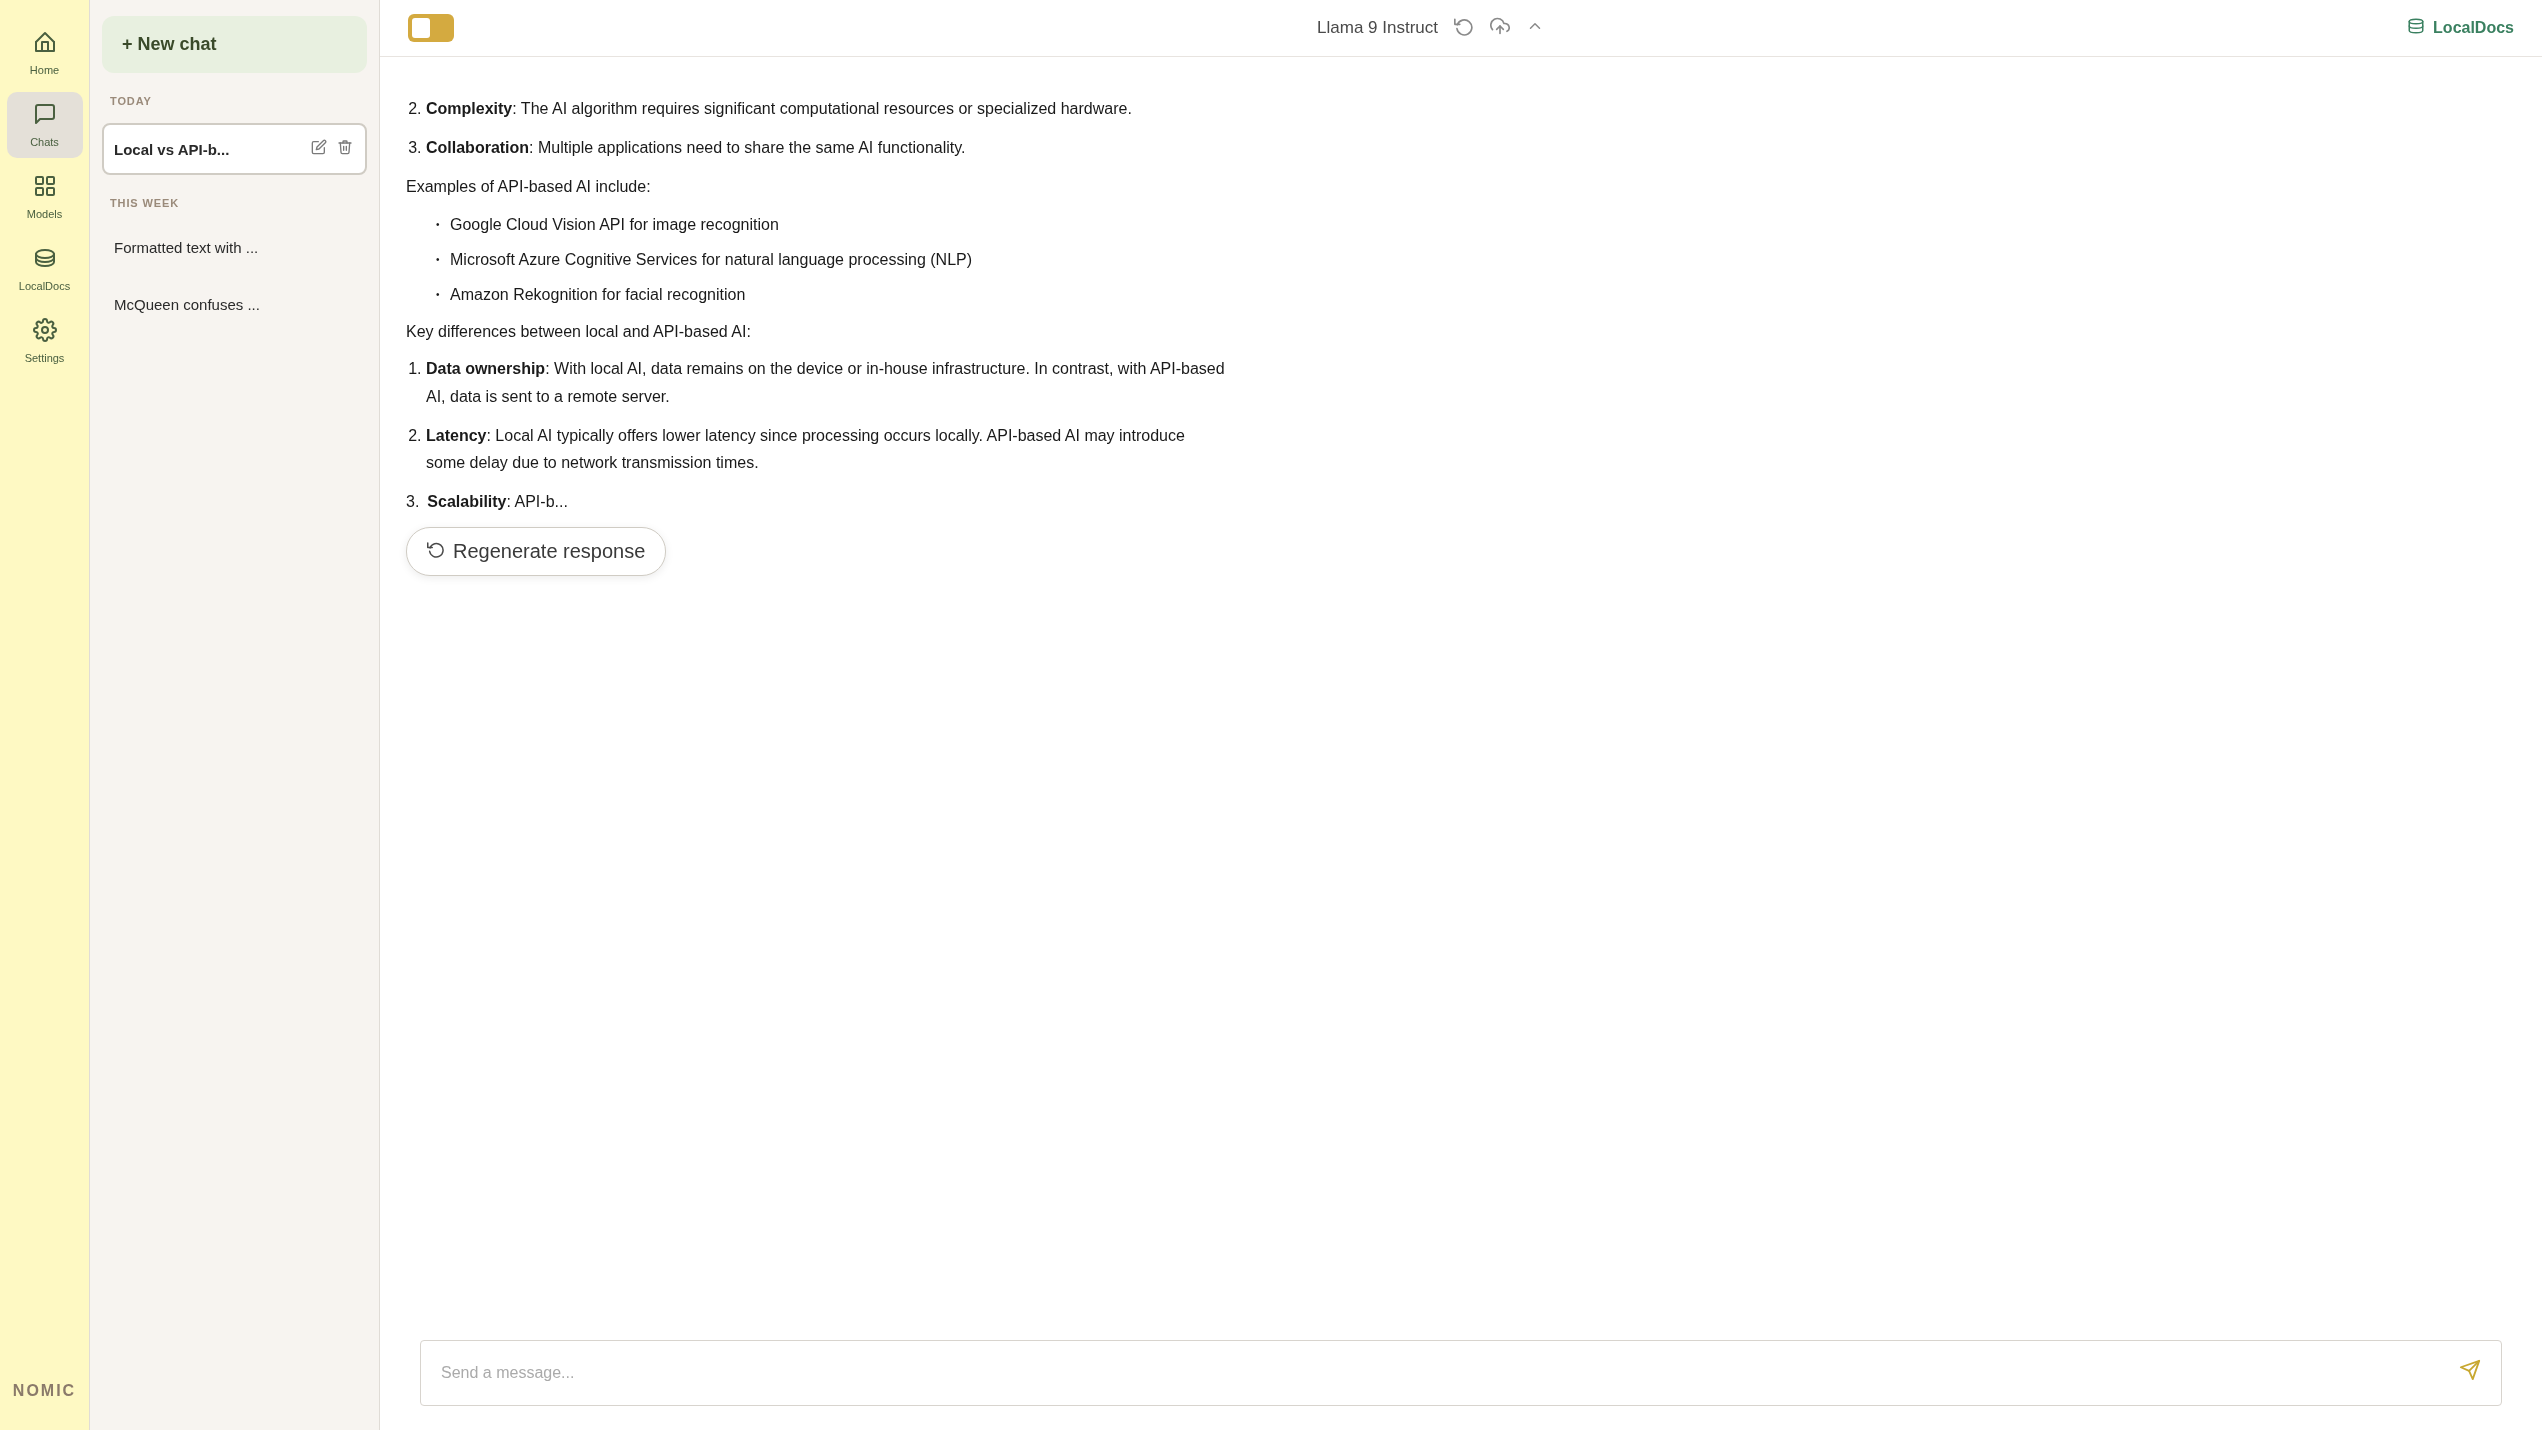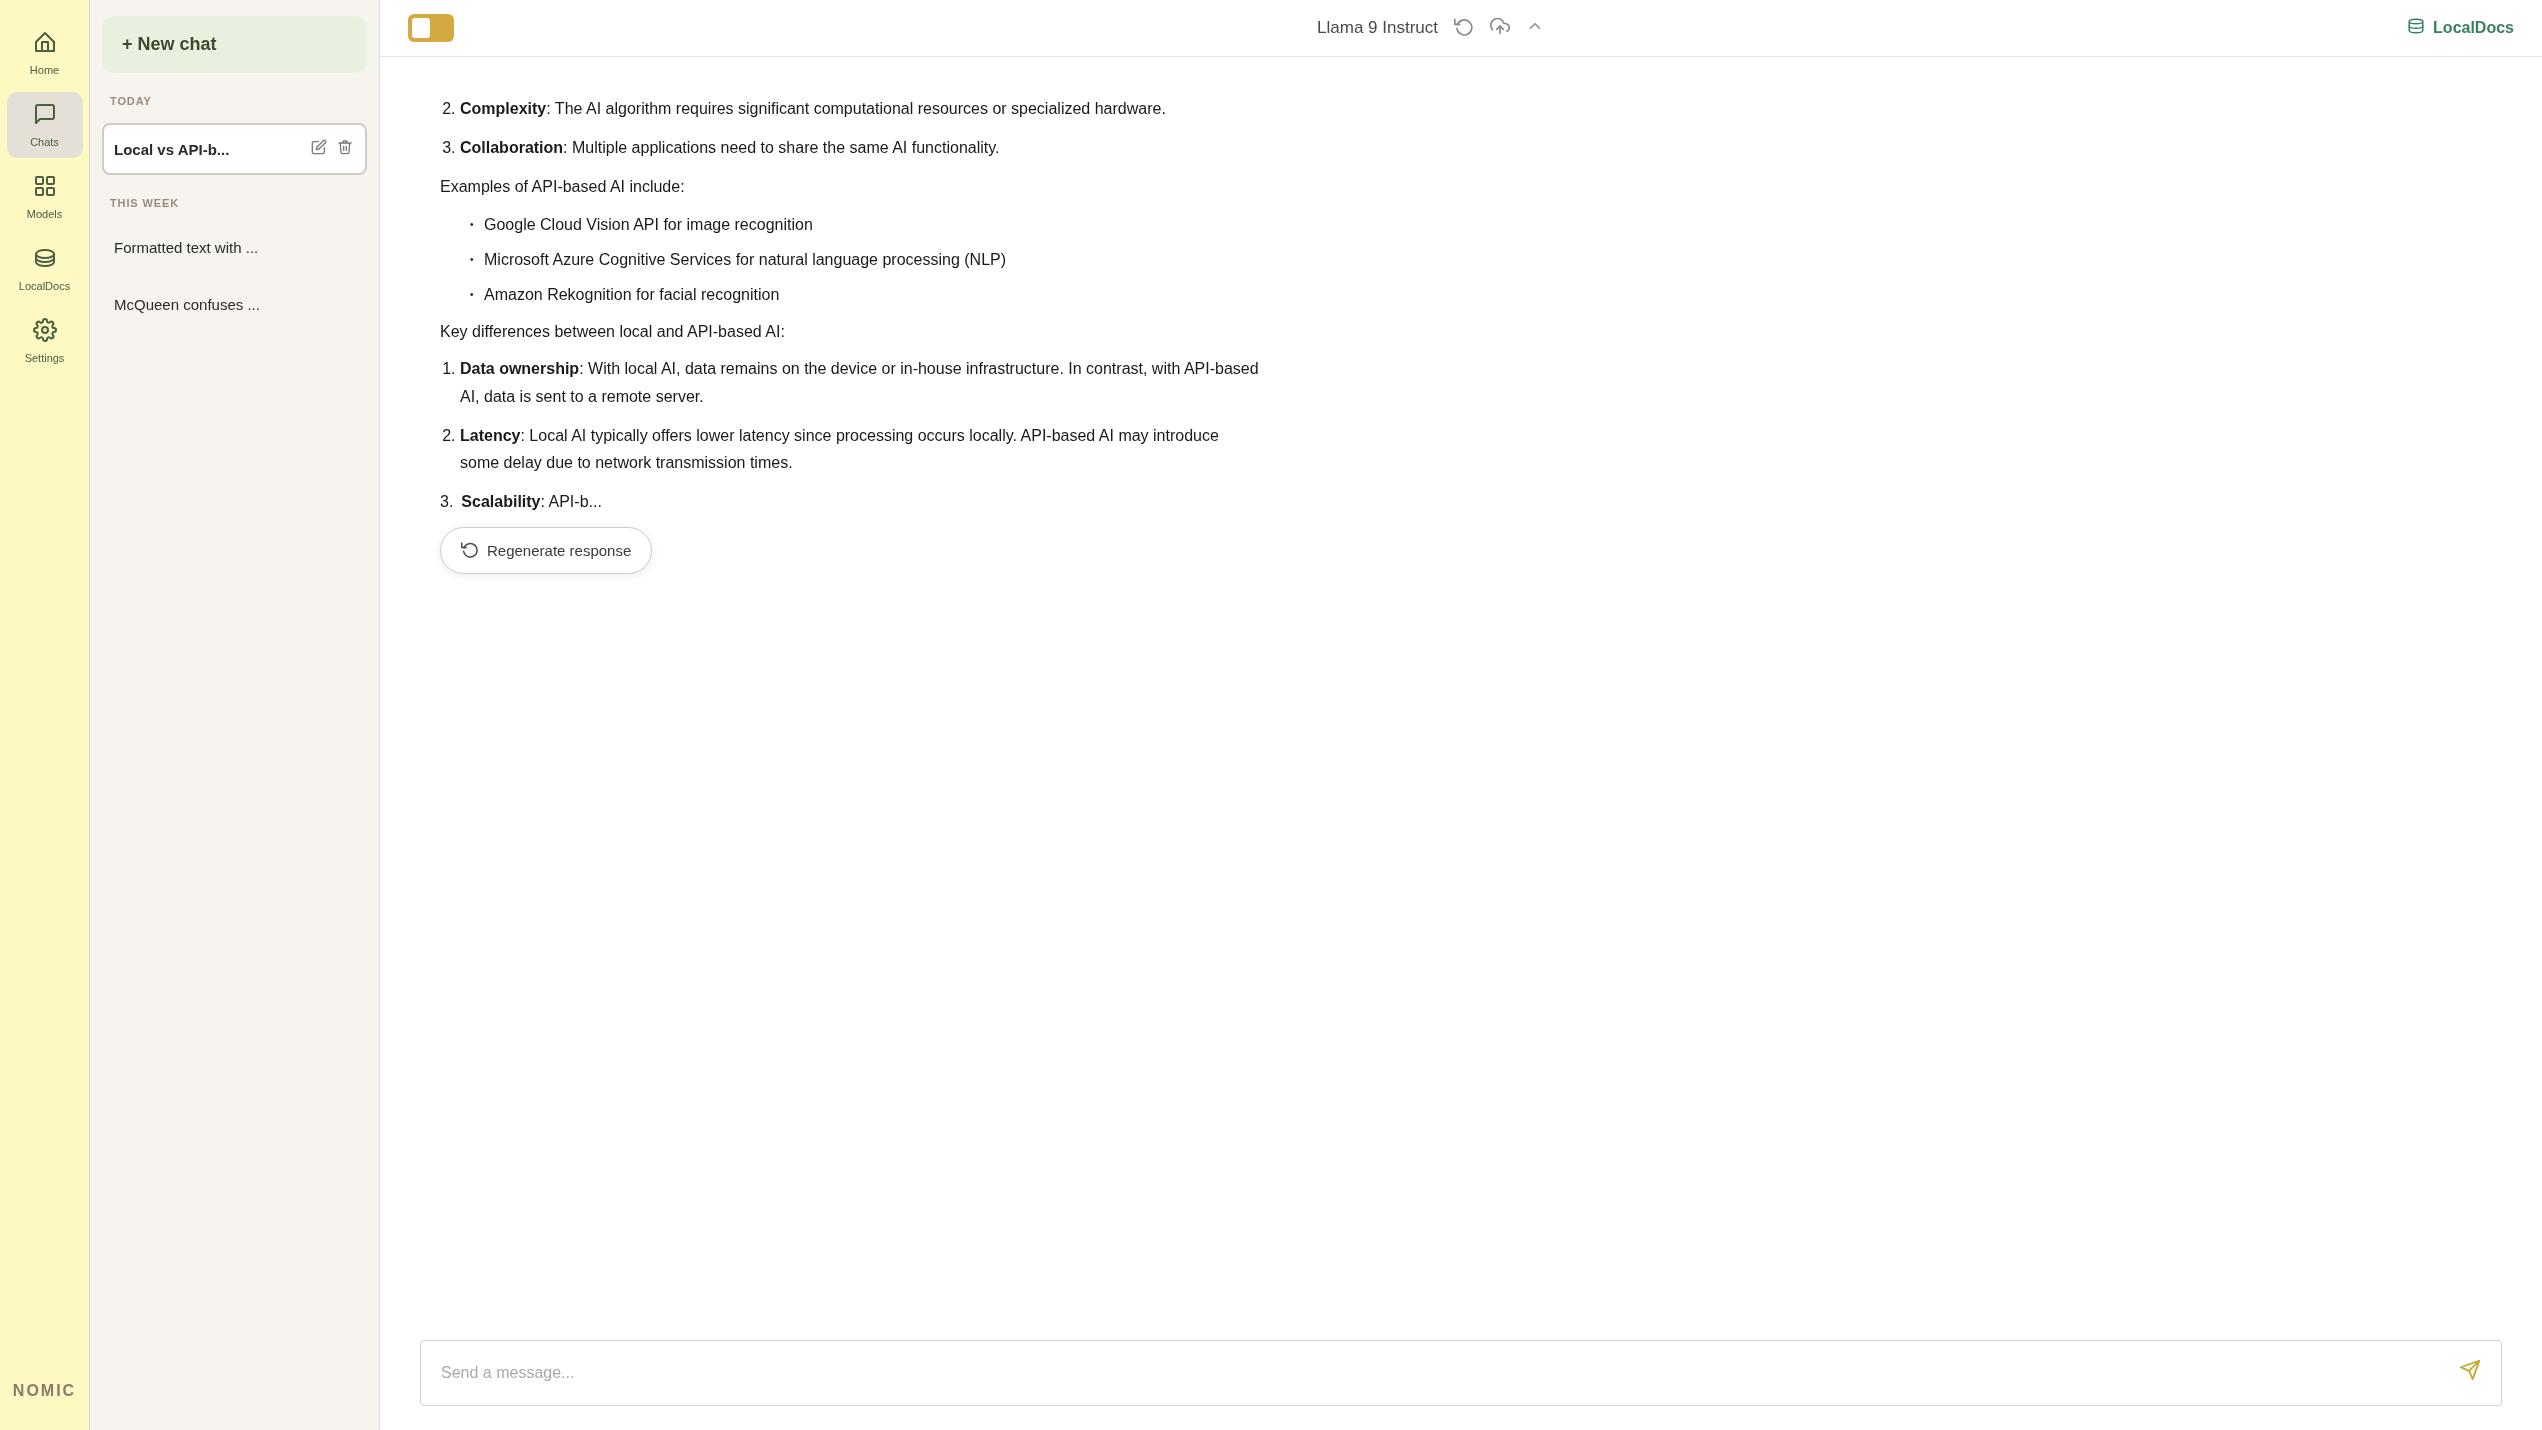--- a/index.html
+++ b/index.html
@@ -196,21 +196,21 @@
       cursor: pointer;
     }
     .local-docs-icon {
       font-size: 18px;
     }
 
     
     .chat-content {
       flex: 1;
       overflow-y: auto;
-      padding: 28px 60px;
+      padding: 28px 26px;
     }
 
     .content-text {
       font-size: 16px;
       line-height: 1.7;
       color: #1a1a1a;
       max-width: 820px;
     }
 
     .numbered-list {
@@ -250,21 +250,21 @@
       margin: 10px 0;
     }
     .regenerate-btn {
       display: flex;
       align-items: center;
       gap: 8px;
       background: #ffffff;
       border: 1.5px solid #d0ccc4;
       border-radius: 24px;
       padding: 12px 20px;
-      font-size: 15px;
+      font-size: 20px;
       color: #3a3a3a;
       cursor: pointer;
       font-weight: 400;
       box-shadow: 0 2px 8px rgba(0,0,0,0.08);
     }
 
     
     .input-area {
       padding: 16px 40px 24px;
       background: #ffffff;

